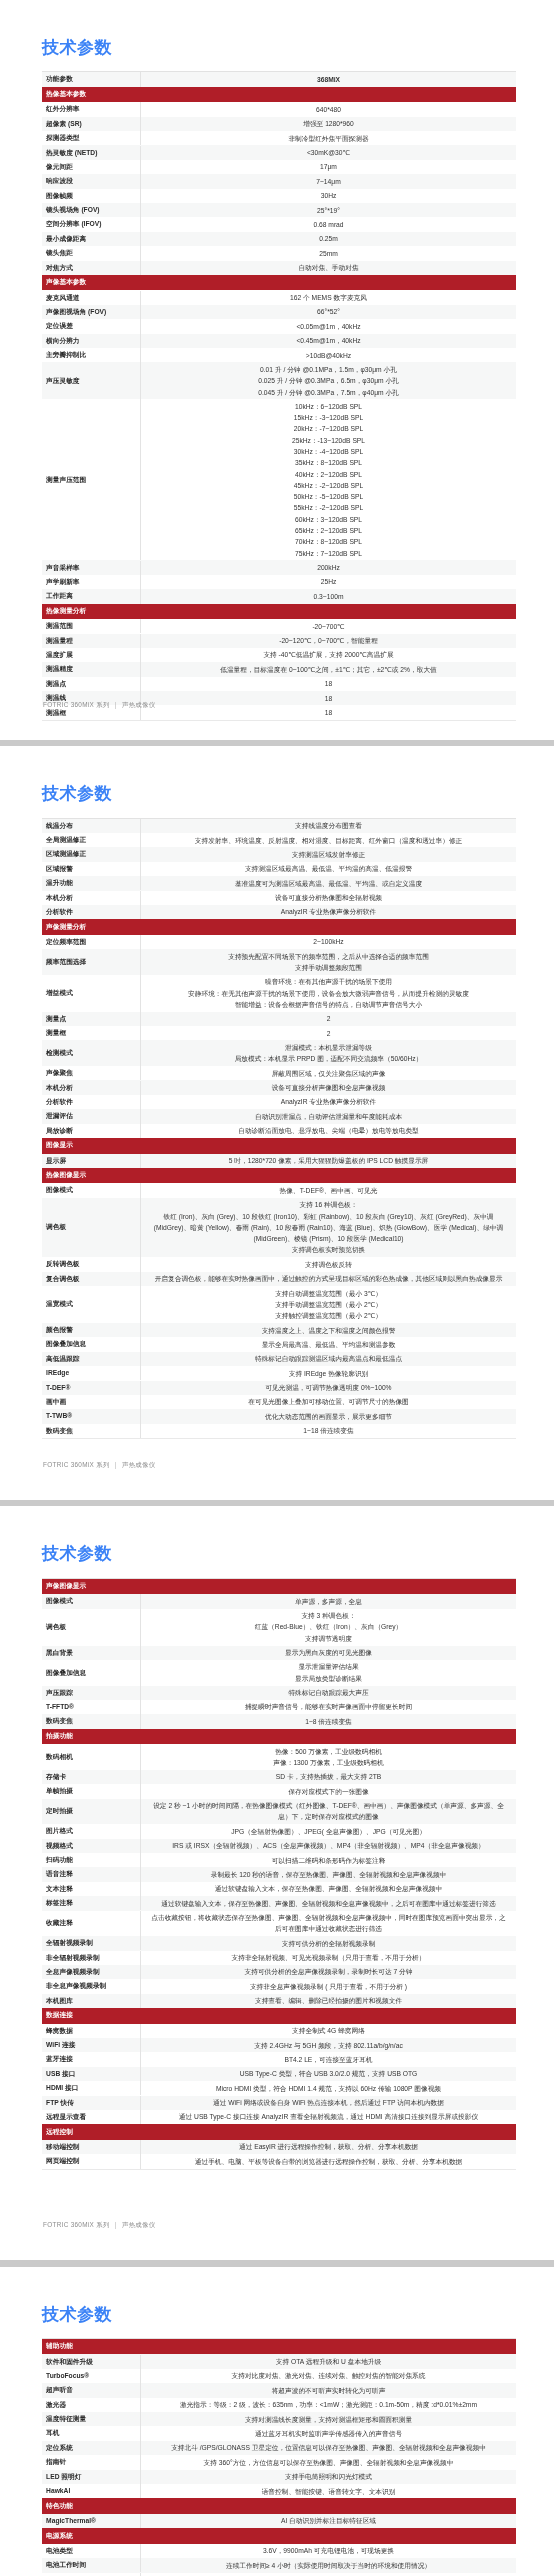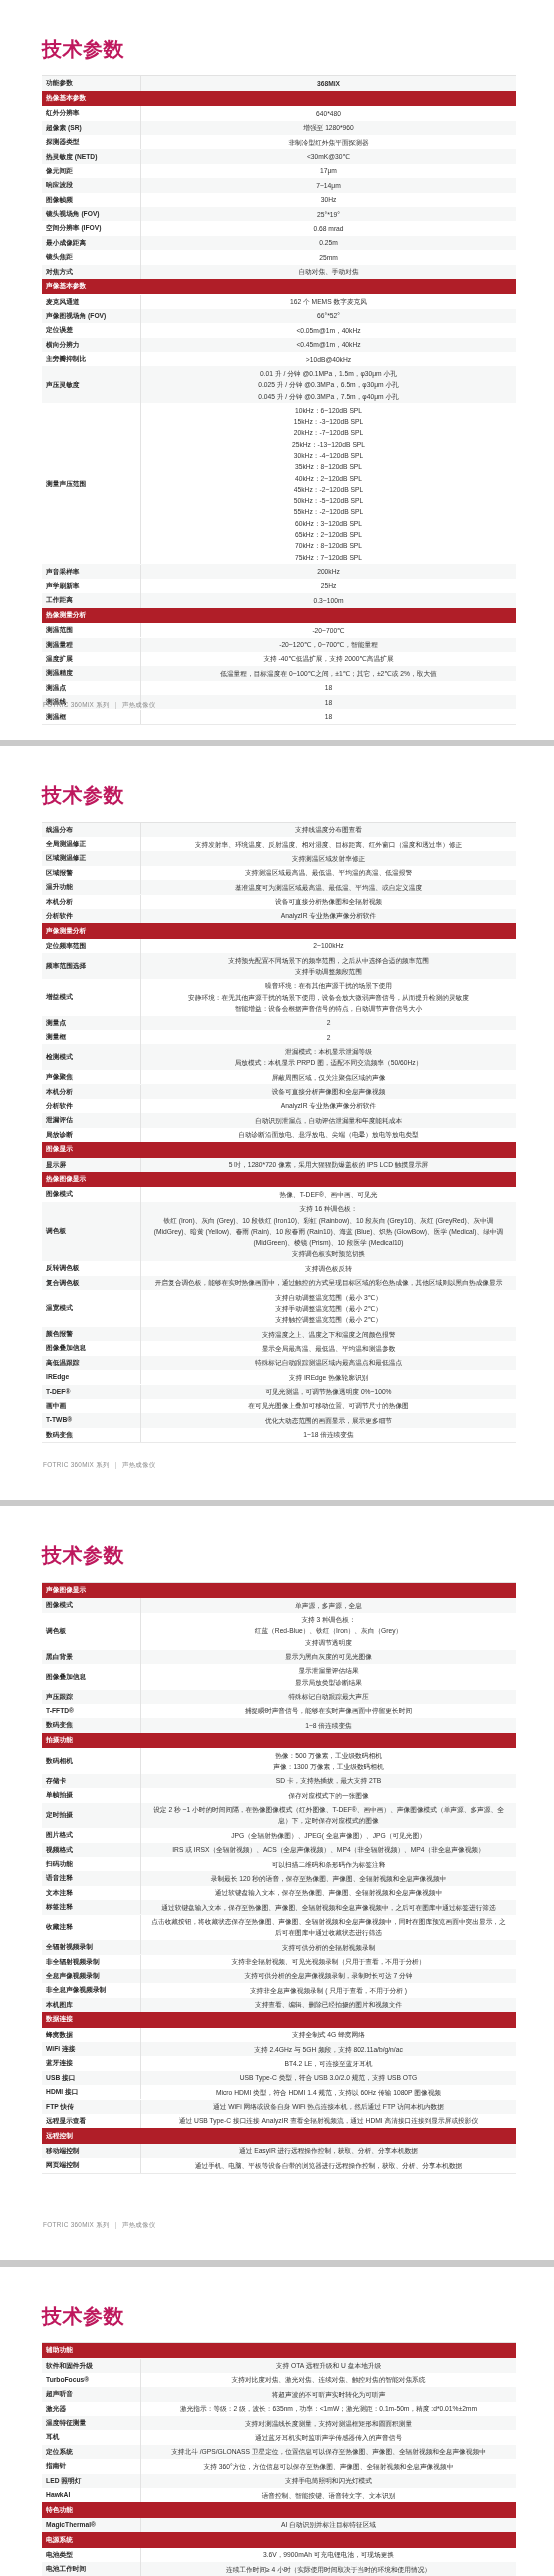--- a/index.html
+++ b/index.html
@@ -1,19 +1,19 @@
 <!DOCTYPE html>
 <html style="--accent: #b01e28;font-size:8.2px"><head>
 <meta charset="utf-8">
 <style>
   html,body{margin:0;padding:0;background:#ffffff;}
   body{width:554px;font-family:"Liberation Sans","DejaVu Sans",sans-serif;color:#222;}
   .page{position:relative;width:554px;overflow:hidden;background:#fff;}
   .page-inner{padding:36px 0 0 42px;}
-  .page-title{font-size:20px;font-weight:bold;color:#be185d;letter-spacing:0.5px;margin:0 0 12.4px 0;}
+  .page-title{font-size:17px;font-weight:bold;color:#3b82f6;letter-spacing:0.5px;margin:0 0 12.4px 0;}
   .spec-table{width:474px;border-top:0.5px solid #e2e2e2;border-bottom:0.5px solid #e9e9e9;}
   .spec-row{display:flex;align-items:center;min-height:14.4px;background:#fff;}
   .spec-row.alt{background:#f6f7f7;}
   .spec-label{width:98px;flex:0 0 98px;padding:1.5px 3.1px 1.5px 4.1px;font-size:6.7px;font-weight:600;color:#2a2a2a;line-height:10.3px;box-sizing:border-box;}
   .spec-value{flex:1;border-left:0.5px solid #e3e3e3;text-align:center;font-size:6.7px;color:#333;padding:1.5px 7.2px;line-height:11.3px;box-sizing:border-box;}
   .spec-value.bold{font-weight:bold;}
   .spec-value .vline{display:block;}
   .section-header{height:15.5px;display:flex;align-items:center;background:var(--accent,#b01e28);color:#fff;font-size:6.7px;font-weight:bold;padding-left:4.1px;}
   .page-footer{position:absolute;left:43px;bottom:30px;font-size:6.4px;color:#8c8c8c;letter-spacing:0.3px;}
   .page-footer .sep{margin:0 5.2px;color:#b5b5b5;}

